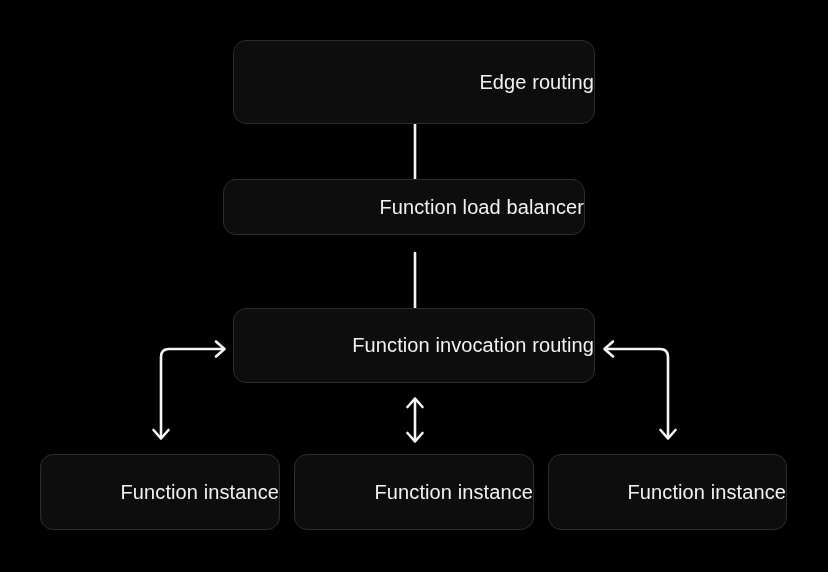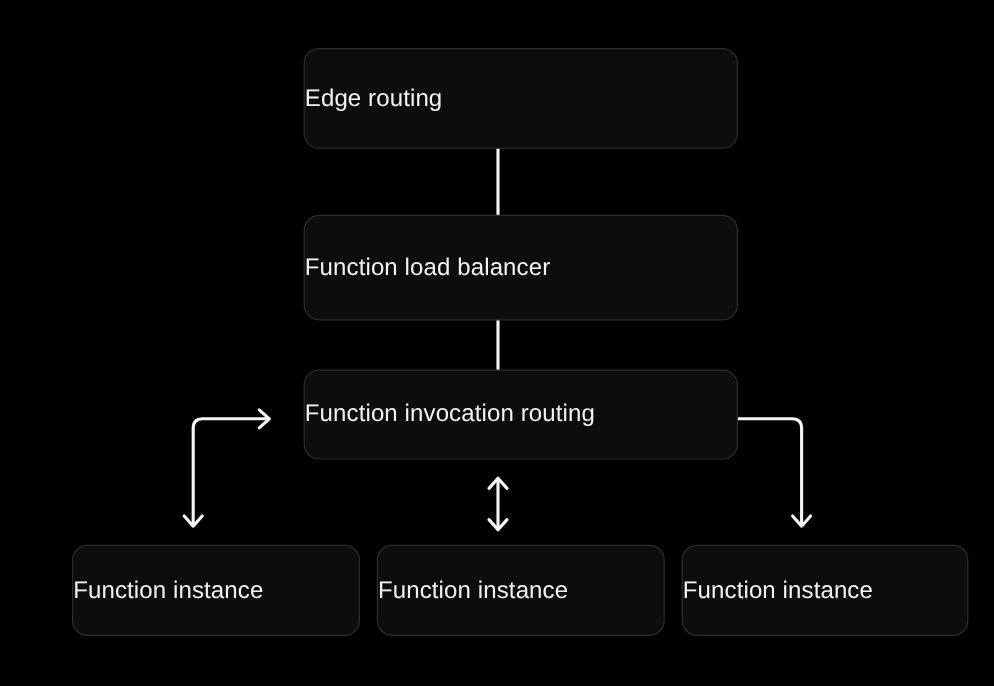--- a/index.html
+++ b/index.html
@@ -24,26 +24,25 @@
     position:absolute;
     background:var(--node-fill);
     border:1px solid var(--node-border);
     border-radius:13px;
     color:var(--text);
     font-size:20px;
     font-weight:400;
     letter-spacing:0.1px;
     display:flex;
     align-items:center;
-    justify-content:flex-start;
+    justify-content:flex-end;
     text-align:center;
-    margin-left:20px;
   }
   .node-edge-routing        {left:233px;top:40px; width:362px;height:84px;}
-  .node-load-balancer       {left:233px;top:179px;width:362px;height:88px;}
+  .node-load-balancer       {left:223px;top:179px;width:362px;height:56px;}
   .node-invocation-service  {left:233px;top:308px;width:362px;height:75px;}
   .node-instance-1          {left:40px; top:454px;width:240px;height:76px;}
   .node-instance-2          {left:294px;top:454px;width:240px;height:76px;}
   .node-instance-3          {left:548px;top:454px;width:239px;height:76px;}
   svg.connectors{
     position:absolute;
     left:0;top:0;
     width:828px;height:572px;
     pointer-events:none;
   }

